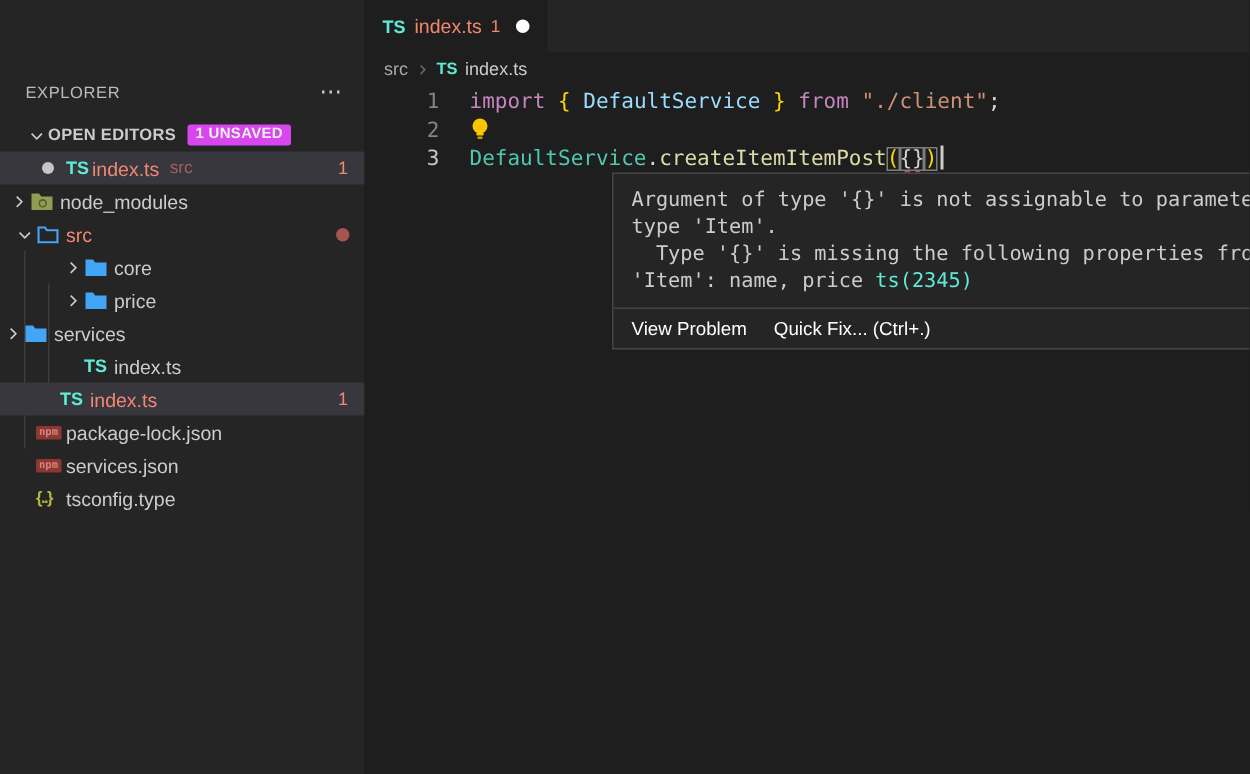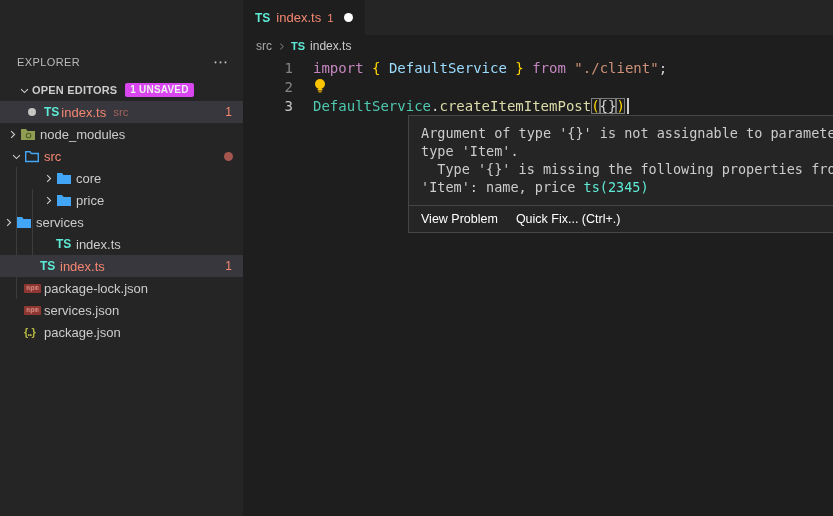--- a/index.html
+++ b/index.html
@@ -217,21 +217,21 @@
             <span class="npm-icon">npm</span>
           </span>
         <span class="label">services.json</span>
       </div>
 
       <div class="row" style="padding-left:8px">
         <span class="chev-ph"></span>
         <span class="ficon">
             <span class="json-icon">{..}</span>
           </span>
-        <span class="label">package.json</span>
+        <span class="label">tsconfig.type</span>
       </div>
     </div>
   </aside>
 
   <main class="editor">
 
     <div class="tabbar">
       <div class="tab">
         <span class="ts-icon">TS</span>
         <span class="tname">index.ts</span>

